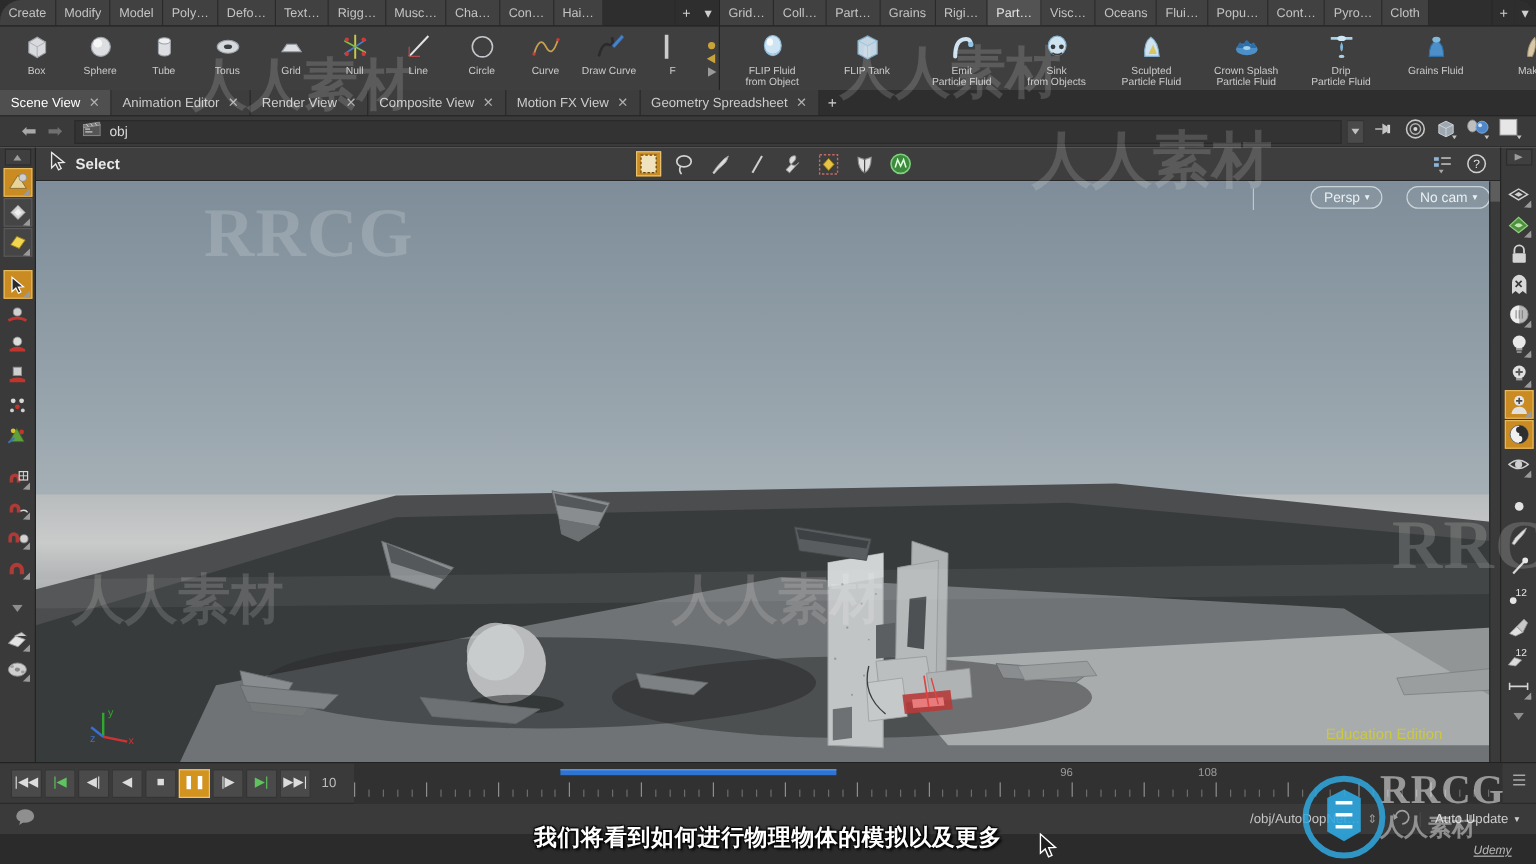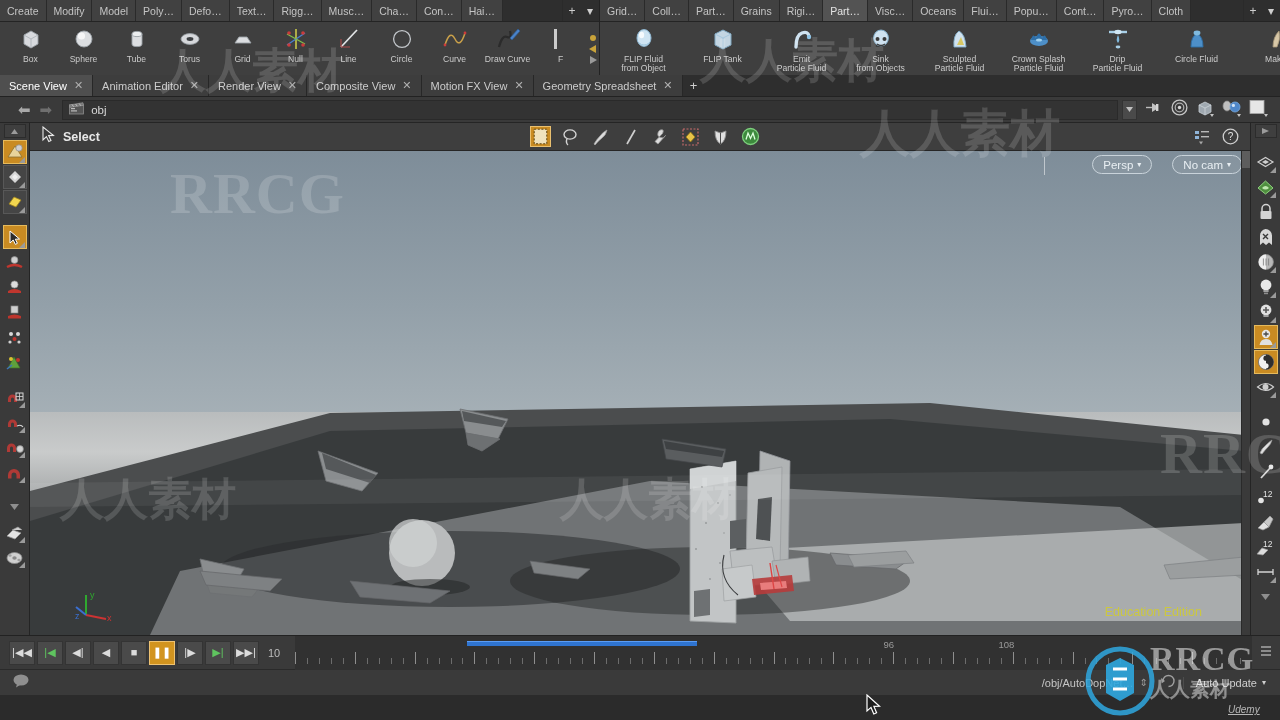--- a/index.html
+++ b/index.html
@@ -3,21 +3,21 @@
 <meta charset="utf-8">
 <style>
   * { box-sizing: border-box; margin: 0; padding: 0; }
   html, body {
     width: 1280px; height: 720px; overflow: hidden;
     background: #2b2b2b;
     font-family: "Liberation Sans", sans-serif;
     color: #c8c8c8;
     -webkit-font-smoothing: antialiased;
   }
-  #app { position: relative; width: 1280px; height: 720px; overflow: hidden; }
+  #app { position: relative; width: 1280px; height: 720px; overflow: hidden; border-radius: 18px; }
 
   
   .shelf-wrap { display: flex; width: 1280px; height: 75px; background: #3a3a3a; }
   .shelf-half { position: relative; height: 75px; background: #3f3f3f; overflow: hidden; }
   .shelf-left { width: 600px; border-right: 1px solid #222; }
   .shelf-right { width: 680px; }
 
   .shelf-tabrow {
     display: flex; height: 22px; background: #2e2e2e; align-items: stretch;
     border-bottom: 1px solid #242424;
@@ -462,21 +462,21 @@
             <div class="lb">Drip
 Particle Fluid</div>
           </div>
           <div class="shelf-item">
             <div class="ic">
               <svg width="30" height="28" viewBox="0 0 30 28">
                 <path d="M9 22 Q9 11 15 9 Q21 11 21 22 Z" fill="#4d8fc8" stroke="#2e6fa8" stroke-width="0.9"></path>
                 <ellipse cx="15" cy="8" rx="3.4" ry="2.4" fill="#7fb9de"></ellipse>
               </svg>
             </div>
-            <div class="lb">Circle Fluid</div>
+            <div class="lb">Grains Fluid</div>
           </div>
           <div class="shelf-item">
             <div class="ic">
               <svg width="30" height="28" viewBox="0 0 30 28">
                 <path d="M12 22 Q12 12 18 6 Q20 14 16 22 Z" fill="#d8c8a8" stroke="#a89878" stroke-width="0.8"></path>
               </svg>
             </div>
             <div class="lb">Make</div>
           </div>
         </div>
@@ -1178,20 +1178,21 @@
           </svg>
       </span>
     </div>
     <div class="sb-auto">
       <span>Auto Update</span>
       <span style="font-size:8px;">▾</span>
     </div>
   </div>
 
   <div class="subs">
+    <div class="sub-cn">我们将看到如何进行物理物体的模拟以及更多</div>
   </div>
 
   <div class="wm wm-rrcg" style="left:170px;top:160px;font-size:58px;">RRCG</div>
   <div class="wm wm-rrcg" style="left:1160px;top:420px;font-size:58px;">RRCG</div>
   <div class="wm wm-cn" style="left:160px;top:40px;font-size:46px;">人人素材</div>
   <div class="wm wm-cn" style="left:700px;top:30px;font-size:46px;">人人素材</div>
   <div class="wm wm-cn" style="left:860px;top:100px;font-size:50px;">人人素材</div>
   <div class="wm wm-cn" style="left:60px;top:470px;font-size:44px;">人人素材</div>
   <div class="wm wm-cn" style="left:560px;top:470px;font-size:44px;">人人素材</div>
   <div class="wm wm-rrcg" style="left:1150px;top:640px;font-size:34px;color:rgba(255,255,255,0.5);">RRCG</div>

